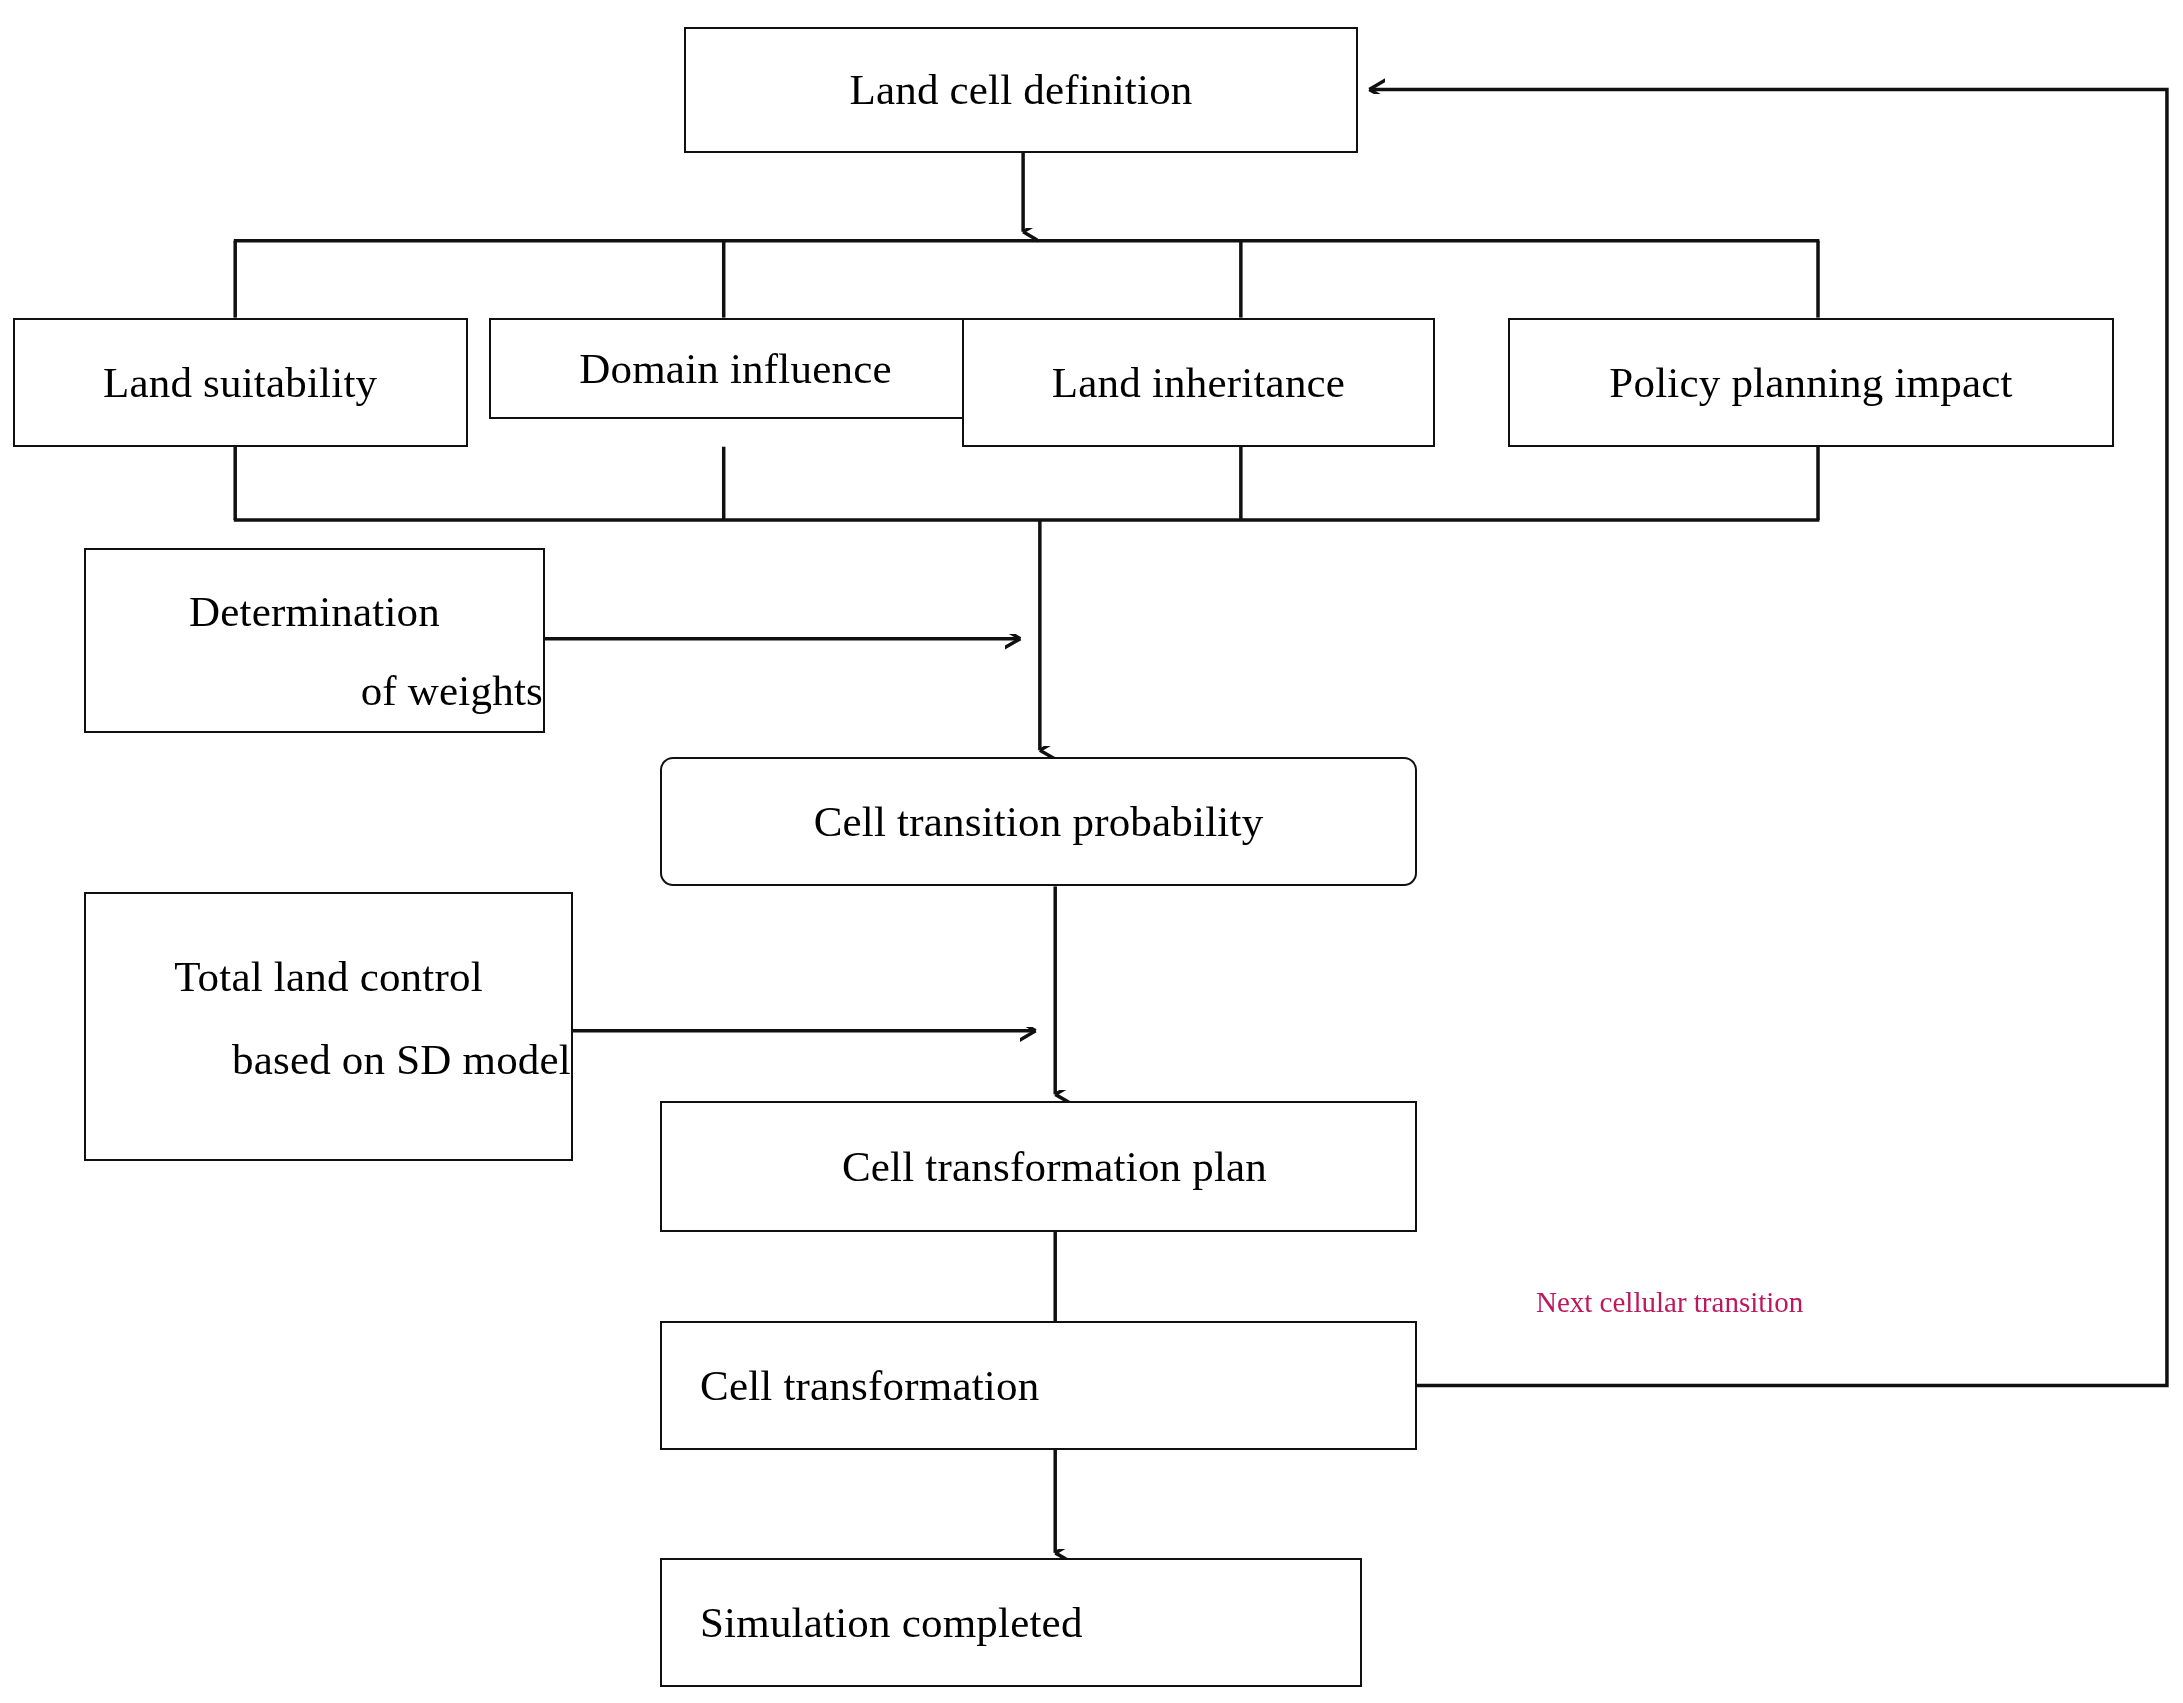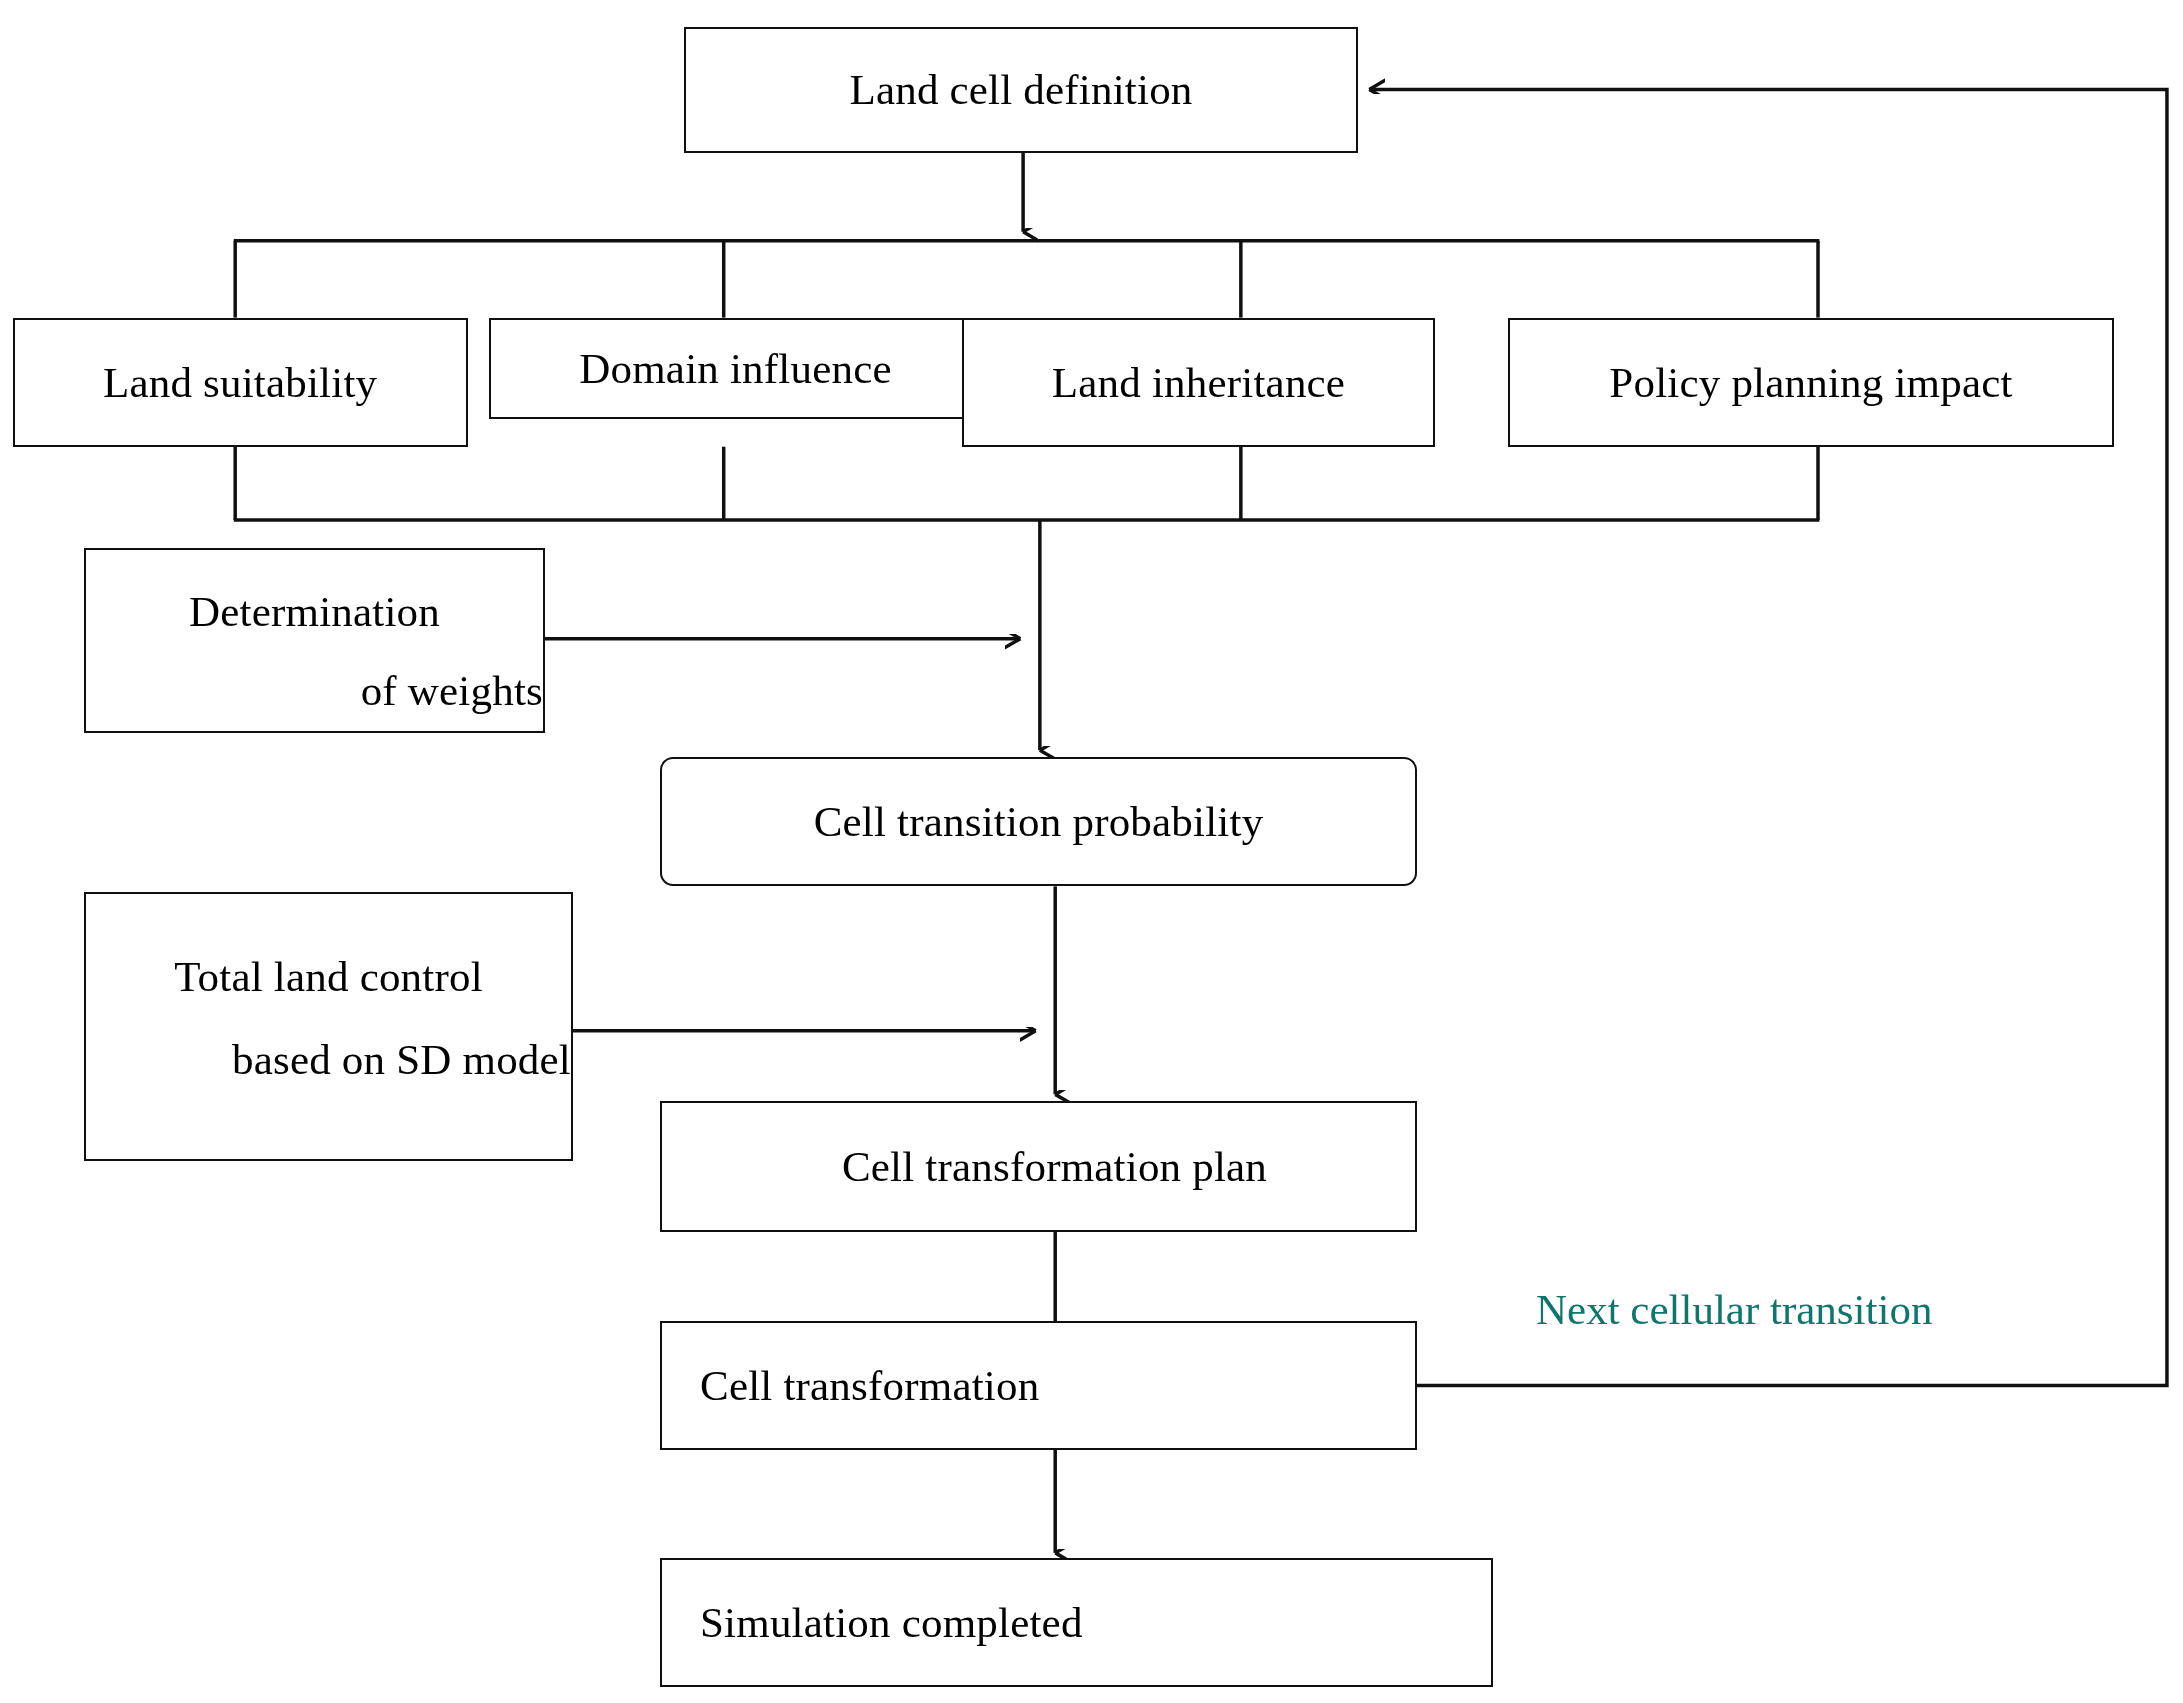--- a/index.html
+++ b/index.html
@@ -54,23 +54,23 @@
   }
   .node .ln.center {
     text-align: center;
   }
   .node .ln.left {
     text-align: right;
     padding-left: 19.5px;
   }
   .free-label {
     position: absolute;
-    font-size: 43px;
+    font-size: 29px;
     line-height: 1;
-    color: #0f766e;
+    color: #be185d;
     white-space: nowrap;
   }
 </style>
 </head>
 <body>
 
 <div id="canvas">
 
   <svg id="flow-svg" viewBox="0 0 3128 2440" xmlns="http://www.w3.org/2000/svg">
     <defs>
@@ -155,20 +155,20 @@
   </div>
 
   <div class="node" style="left:660px; top:1101px; width:757px; height:131px;padding-left:32px;">
     <span>Cell transformation plan</span>
   </div>
 
   <div class="node align-left" style="left:660px; top:1321px; width:757px; height:129px;">
     <span>Cell transformation</span>
   </div>
 
-  <div class="node align-left" style="left:660px; top:1558px; width:833px; height:129px;">
+  <div class="node align-left" style="left:660px; top:1558px; width:702px; height:129px;">
     <span>Simulation completed</span>
   </div>
 
   <div class="free-label" style="left:1536px; top:1288px;">Next cellular transition</div>
 
 </div>
 
 
 </body></html>

